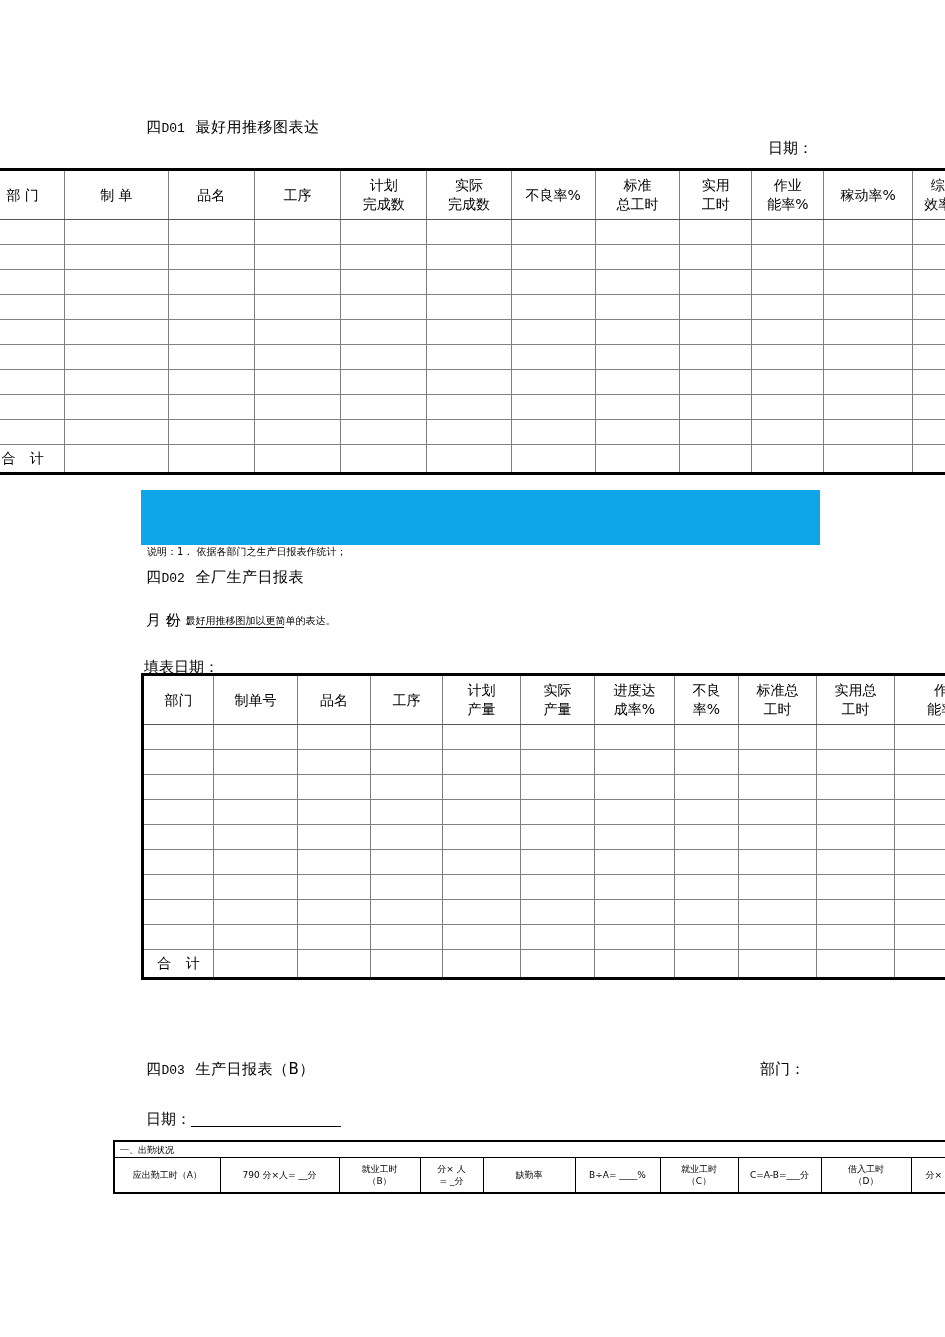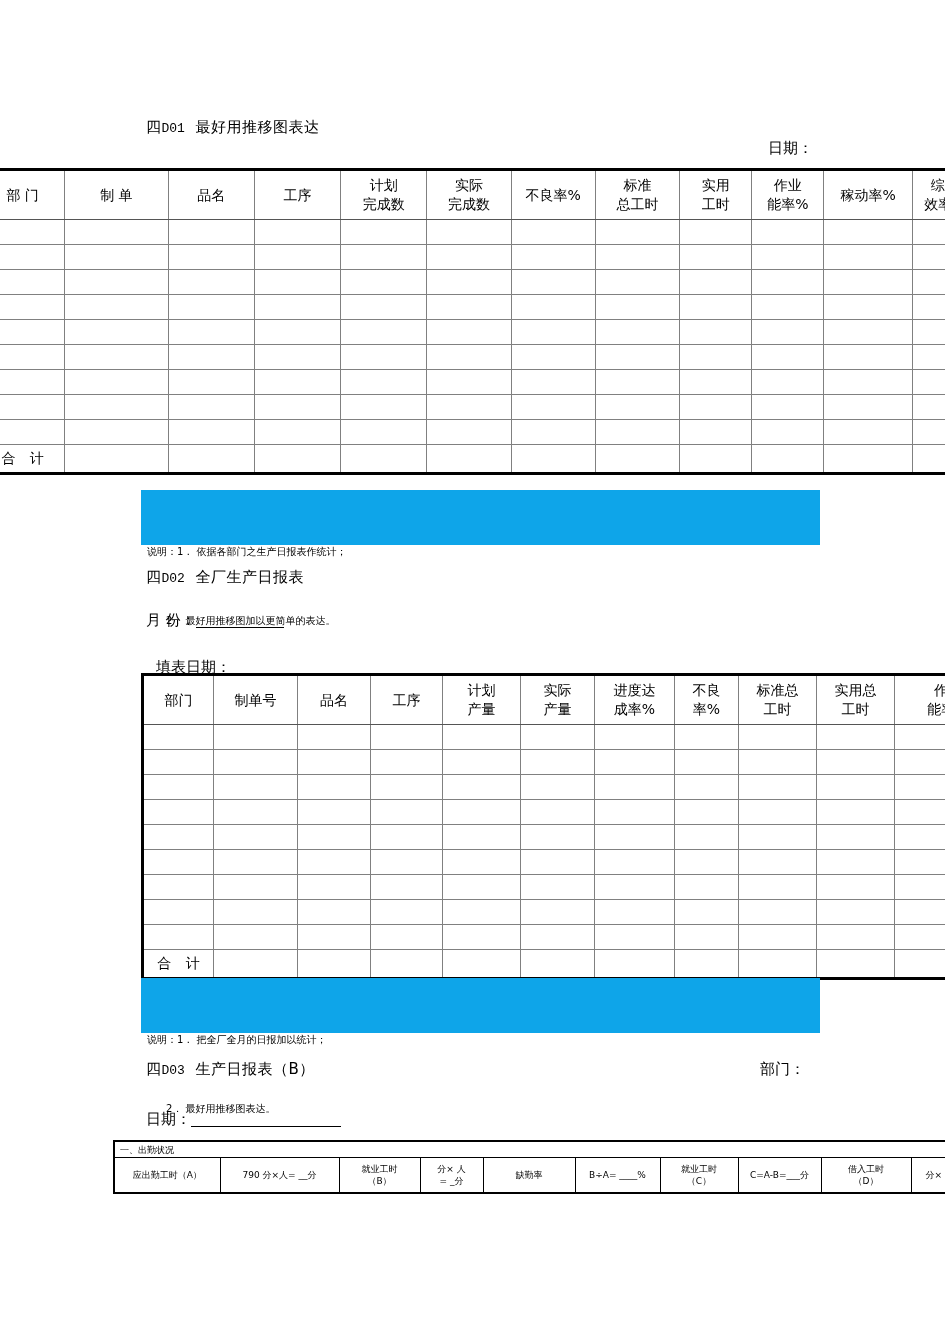--- a/index.html
+++ b/index.html
@@ -349,21 +349,21 @@
   </div>
 
   <div class="section-title" style="left:146px; top:570px;">
     <span>四</span><span class="code">D02</span>&nbsp;&nbsp;<span>全厂生产日报表</span>
   </div>
 
   <div class="field-label" style="left:146px; top:613px;">
     <span>月    份：</span><span class="field-line" style="width:88px;"></span>
   </div>
 
-  <div class="field-label" style="left:156px; top:660px;">
+  <div class="field-label" style="left:144px; top:660px;">
     <span>填表日期：</span><span class="field-line" style="width:82px;"></span>
   </div>
 
   <table class="sheet" id="table-monthly">
     <colgroup>
       <col style="width:71px">
         <col style="width:84px">
         <col style="width:73px">
         <col style="width:72px">
       <col style="width:78px">
@@ -521,24 +521,20 @@
           <td></td>
           <td></td>
           <td></td>
           <td></td>
           <td></td>
           <td></td>
       </tr>
     </tbody>
   </table>
 
-  <div class="note-box" style="left:141px; top:978px; width:679px; height:55px;">
-    <span class="note-line">说明：1． 把全厂全月的日报加以统计；</span>
-    <span class="note-line">      2． 最好用推移图表达。</span>
-  </div>
 
   <div class="section-title" style="left:146px; top:1062px;text-align:right;">
     <span>四</span><span class="code">D03</span>&nbsp;&nbsp;<span>生产日报表（B）</span>
   </div>
 
   <div class="corner-label" style="left:760px; top:1062px;text-align:center;">部门：</div>
 
   <div class="field-label" style="left:146px; top:1112px;">
     <span>日期：</span><span class="field-line" style="width:150px;"></span>
   </div>

